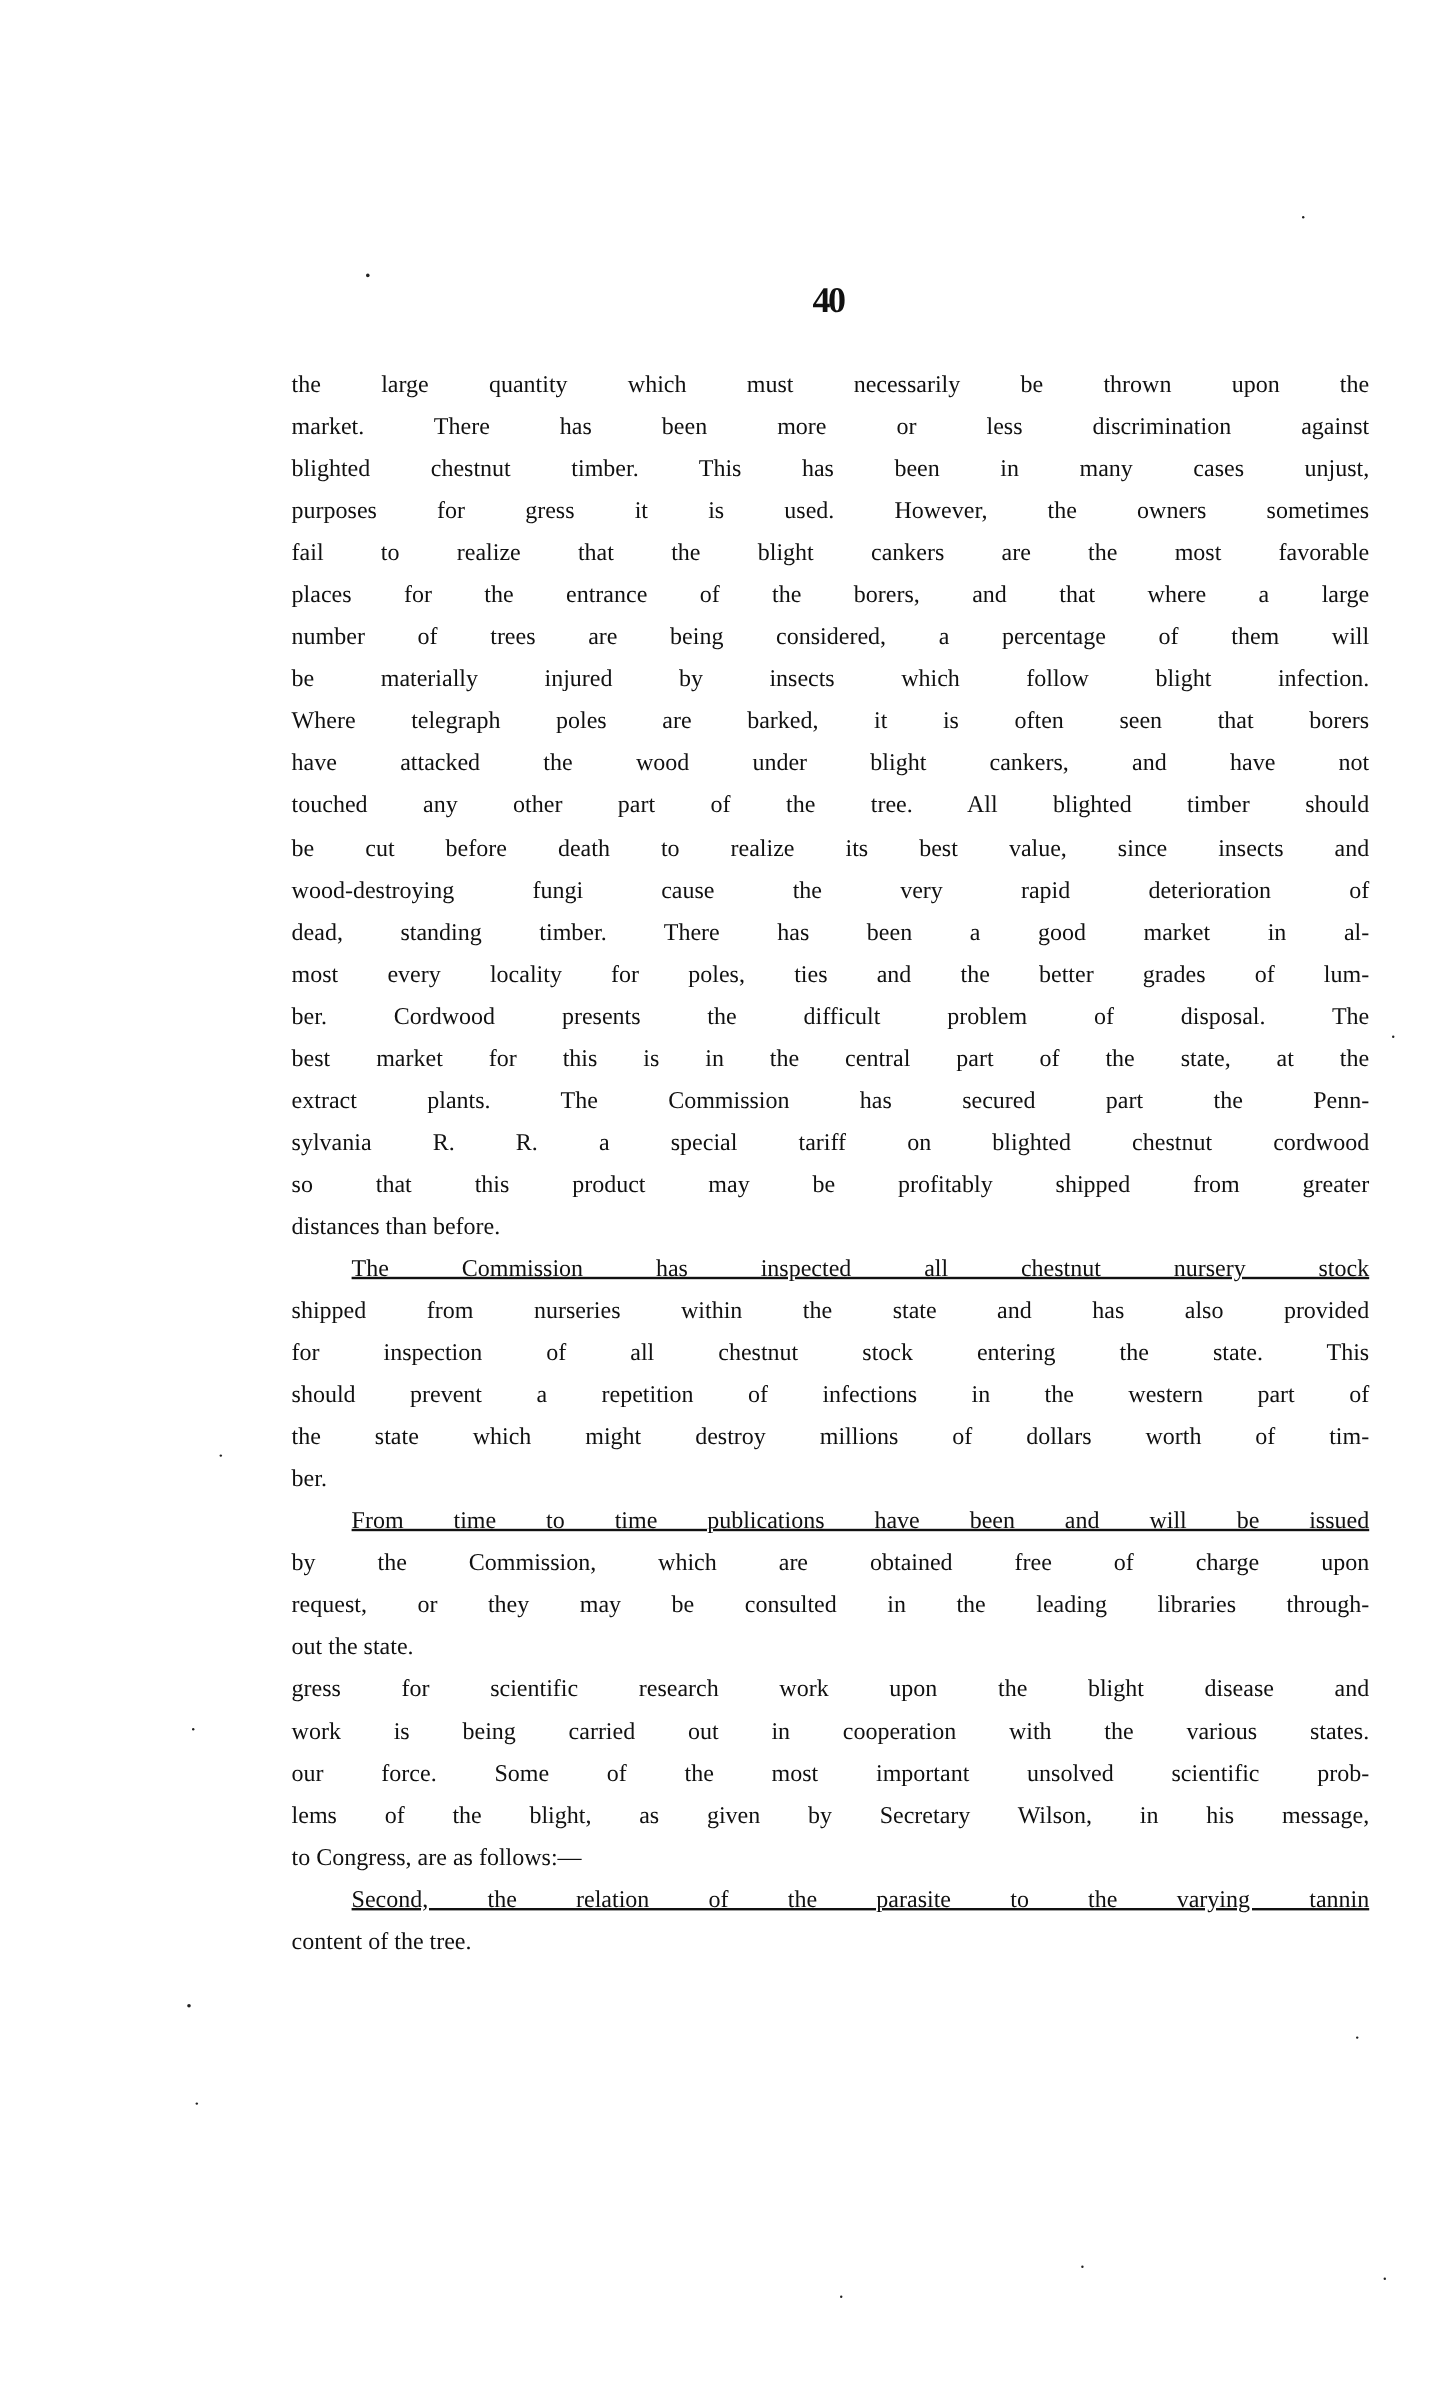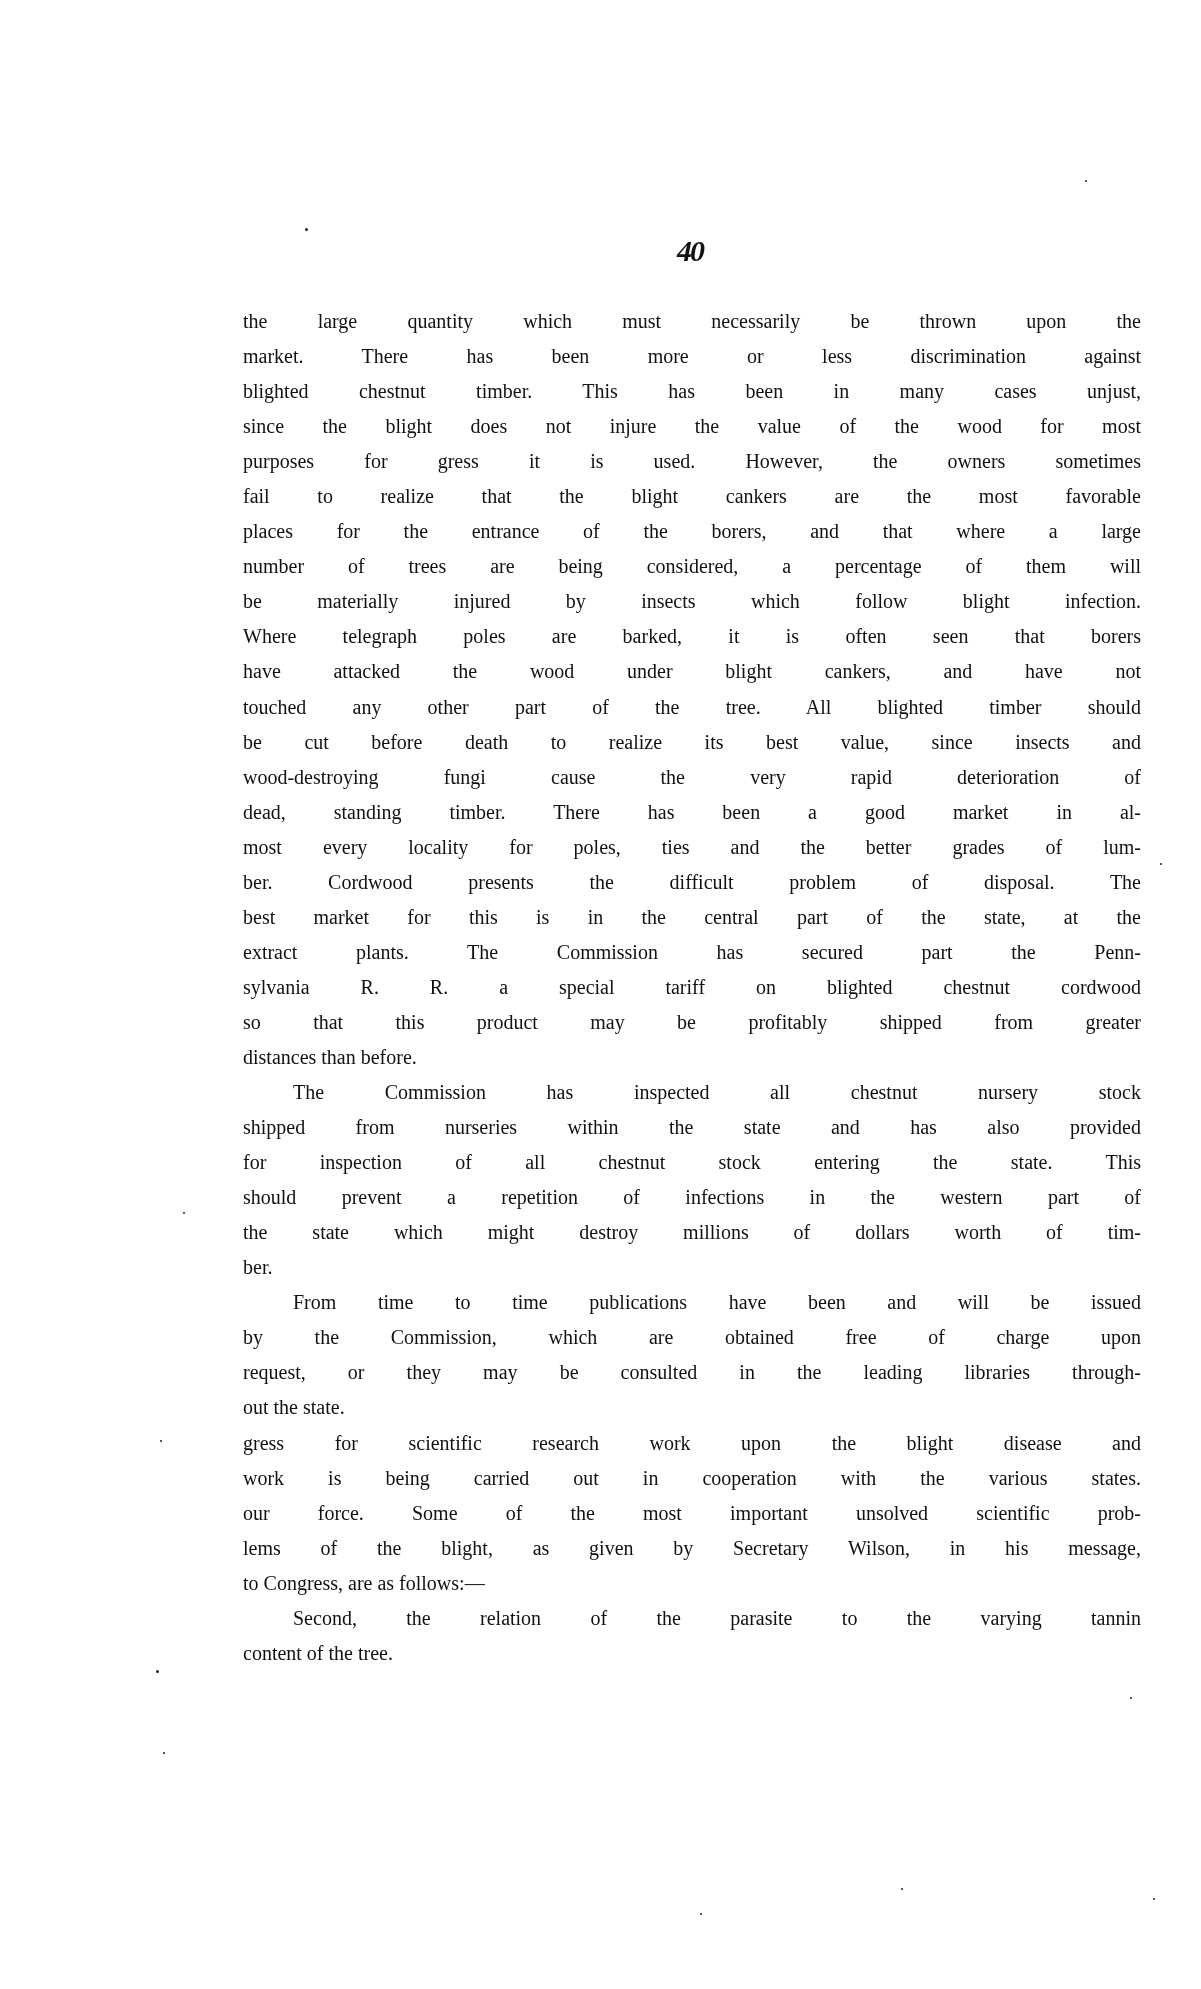--- a/index.html
+++ b/index.html
@@ -1,36 +1,35 @@
 <!DOCTYPE html>
 <html><head>
 <meta charset="utf-8">
 <style>
   html, body { margin: 0; padding: 0; background: #ffffff; }
   body { width: 1201px; height: 1989px; position: relative; overflow: hidden;
          font-family: "Liberation Serif", "DejaVu Serif", serif; color: #111; }
   .page-number { position: absolute; left: 600px; width: 180px; top: 234px; text-align: center;
-                 font-family: "Liberation Serif", serif; font-weight: bold; font-size: 30px; letter-spacing: -2px; font-style: italic; }
+                 font-family: "Liberation Serif", serif; font-weight: bold; font-size: 30px; letter-spacing: -2px; }
   .column { position: absolute; left: 243px; top: 304px; width: 898px; }
   .line { height: 35.05px; line-height: 35px; font-size: 20px; white-space: nowrap;
           overflow: visible; display: block; }
   .line.just { text-align: justify; text-align-last: justify; white-space: normal; }
-  .line.indent { padding-left: 50px; }
+  .line.indent { padding-left: 50px; text-decoration: underline; }
   .speck { position: absolute; width: 3px; height: 3px; background: #222; border-radius: 50%; }
 </style>
 </head>
 <body>
 
 <div class="page-number">40</div>
 
 <div class="column" id="column">
     <div class="line just">the large quantity which must necessarily be thrown upon the</div>
     <div class="line just">market.  There has been more or less discrimination against</div>
     <div class="line just">blighted chestnut timber.  This has been in many cases unjust,</div>
-    <div class="line just">since the blight does not injure the value of the wood for most</div>
     <div class="line just">purposes for gress it is used.  However, the owners sometimes</div>
     <div class="line just">fail to realize that the blight cankers are the most favorable</div>
     <div class="line just">places for the entrance of the borers, and that where a large</div>
     <div class="line just">number of trees are being considered, a percentage of them will</div>
     <div class="line just">be materially injured by insects which follow blight infection.</div>
     <div class="line just">Where telegraph poles are barked, it is often seen that borers</div>
     <div class="line just">have attacked the wood under blight cankers, and have not</div>
     <div class="line just">touched any other part of the tree.  All blighted timber should</div>
     <div class="line just">be cut before death to realize its best value, since insects and</div>
     <div class="line just">wood-destroying fungi cause the very rapid deterioration of</div>

